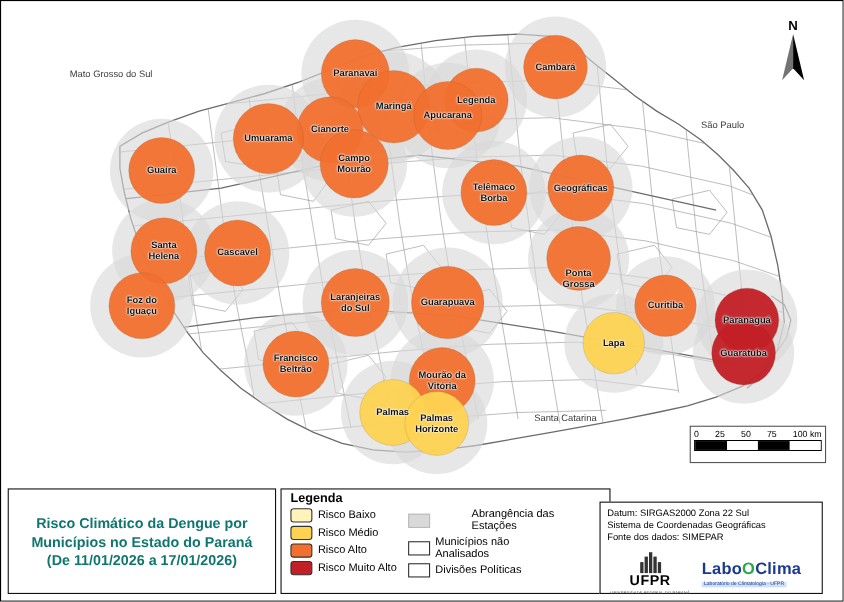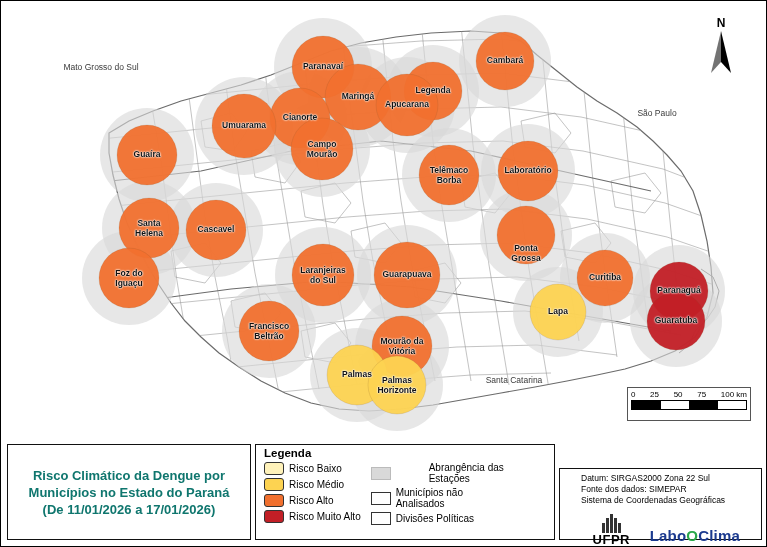--- a/index.html
+++ b/index.html
@@ -137,24 +137,24 @@
   .swatch {
     width: 18px;
     height: 11px;
     border: 1px solid #333;
     flex: 0 0 auto;
   }
   .swatch.round {
     border-radius: 3px;
   }
   #info-panel {
-    left: 558px;
+    left: 544px;
     width: 203px;
-    height: 72px;
-    padding: 4px 21px;
+    height: 84px;
+    padding: 4px 6px;
     font-size: 8.5px;
     line-height: 11px;
     color: #000;
   }
   #info-panel .logos {
     display: flex;
     align-items: center;
     gap: 8px;
     margin-top: 5px;
   }
@@ -331,21 +331,21 @@
       <div class="station-label" style="left: 357px; top: 96px;">Maringá</div>
       <div class="station-label" style="left: 432px; top: 90px;">Legenda</div>
       <div class="station-label" style="left: 406px; top: 104px;">Apucarana</div>
       <div class="station-label" style="left: 299px; top: 117px;">Cianorte</div>
       <div class="station-label" style="left: 243px; top: 125px;">Umuarama</div>
       <div class="station-label" style="left: 321px; top: 148px;">Campo
 Mourão</div>
       <div class="station-label" style="left: 146px; top: 154px;">Guaíra</div>
       <div class="station-label" style="left: 448px; top: 174px;">Telêmaco
 Borba</div>
-      <div class="station-label" style="left: 527px; top: 170px;">Laboratório</div>
+      <div class="station-label" style="left: 527px; top: 170px;">Geográficas</div>
       <div class="station-label" style="left: 148px; top: 227px;">Santa
 Helena</div>
       <div class="station-label" style="left: 215px; top: 229px;">Cascavel</div>
       <div class="station-label" style="left: 525px; top: 252px;">Ponta
 Grossa</div>
       <div class="station-label" style="left: 128px; top: 277px;">Foz do
 Iguaçu</div>
       <div class="station-label" style="left: 322px; top: 274px;">Laranjeiras
 do Sul</div>
       <div class="station-label" style="left: 406px; top: 274px;">Guarapuava</div>
@@ -435,22 +435,22 @@
           <div class="legend-item">
             <span class="swatch" style="background: rgb(255, 255, 255);"></span>
             <span style="white-space: pre-line;">Divisões Políticas</span>
           </div>
         </div>
     </div>
   </div>
 
   <div class="panel" id="info-panel">
     <div>Datum: SIRGAS2000 Zona 22 Sul</div>
+    <div>Sistema de Coordenadas Geográficas</div>
     <div>Fonte dos dados: SIMEPAR</div>
-    <div>Sistema de Coordenadas Geográficas</div>
     <div class="logos">
       <div class="logo-ufpr">
         <div class="crest">
           <i style="height:10px"></i>
             <i style="height:15px"></i>
             <i style="height:19px"></i>
             <i style="height:15px"></i>
             <i style="height:10px"></i>
         </div>
         <div class="name">UFPR</div>

